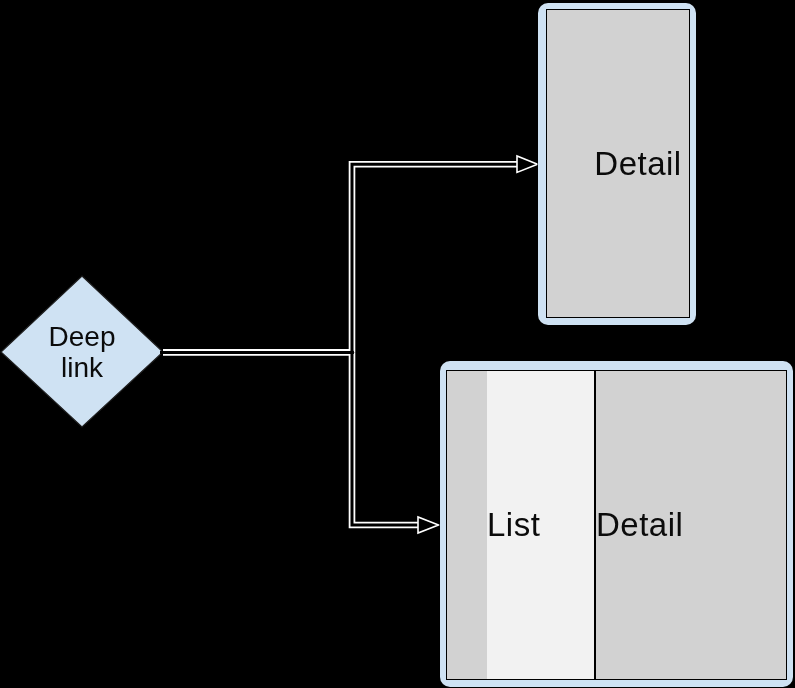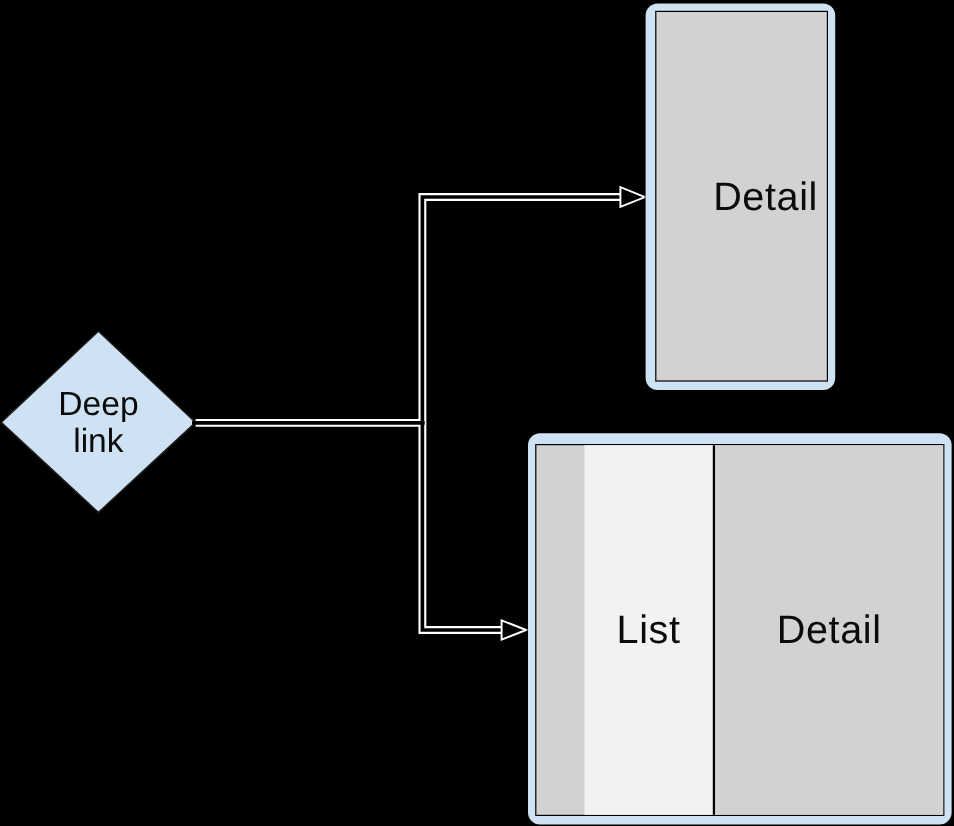--- a/index.html
+++ b/index.html
@@ -77,21 +77,20 @@
     justify-content: flex-start;
   }
   .screen-label {
     font-size: 33px;
     letter-spacing: 0.5px;
     color: #0b0b0b;
   }
   .pane {
     display: flex;
     align-items: center;
-    justify-content: center;
   }
   .pane.list {
     width: 107px;
     flex: 0 0 107px;
     background: #f2f2f2;
     border-right: 2.5px solid #000000;
   }
   .pane.detail {
     flex: 1 1 auto;
     background: #d2d2d2;

